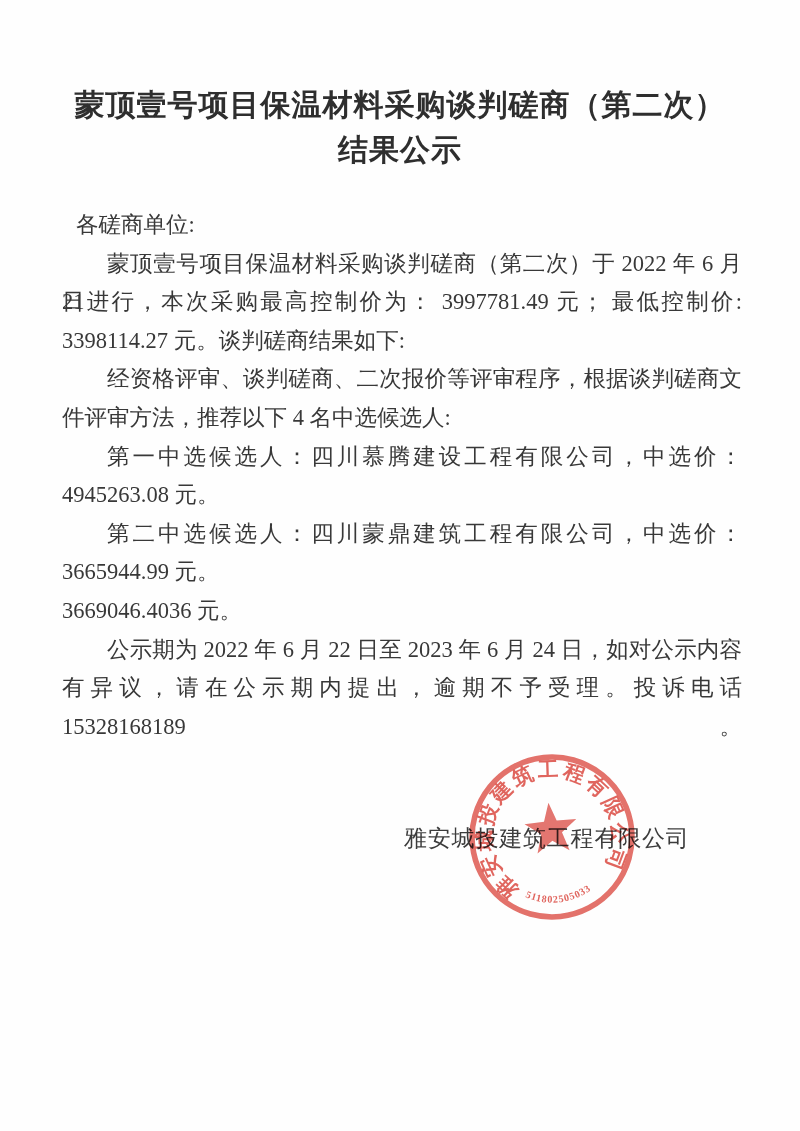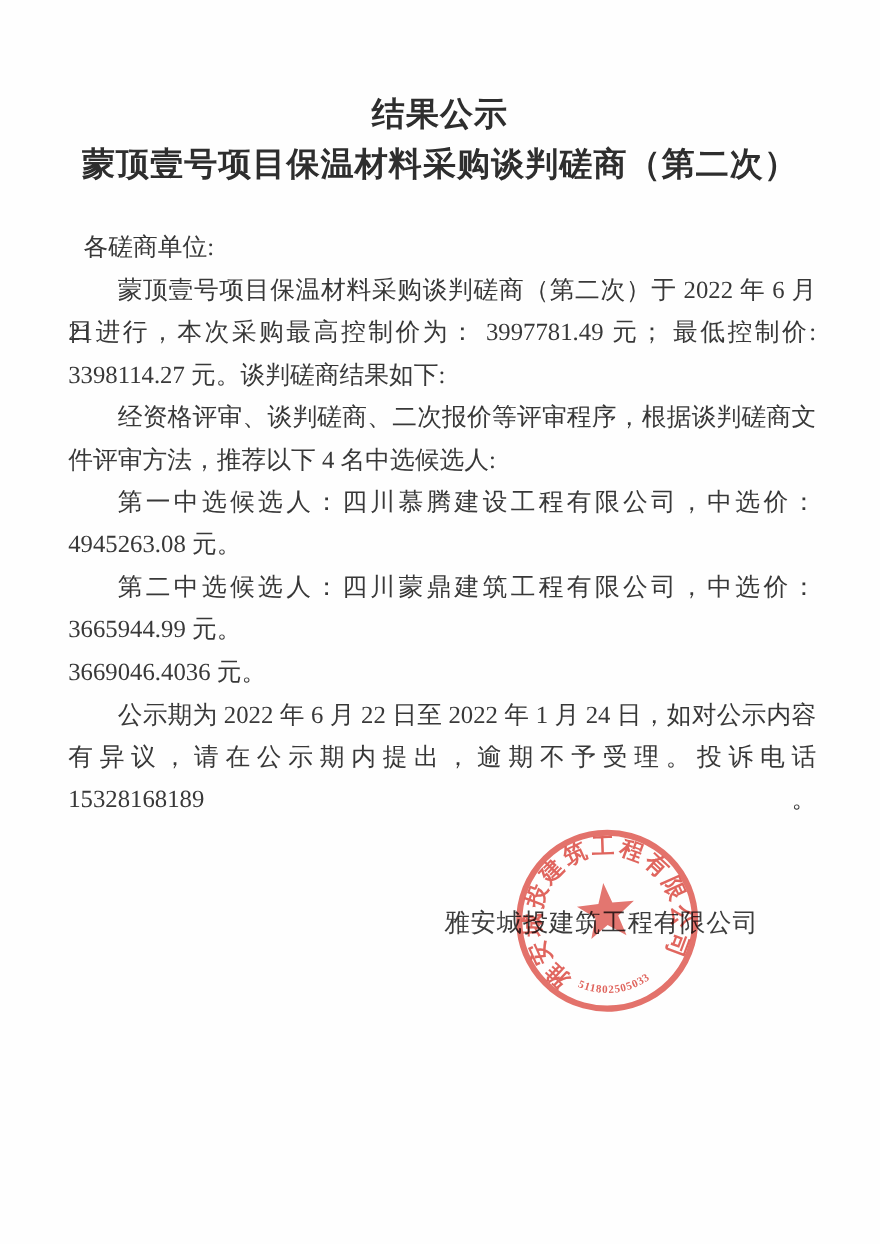--- a/index.html
+++ b/index.html
@@ -77,37 +77,37 @@
     font-family: "Liberation Serif", "DejaVu Serif", serif;
     font-weight: bold;
   }
 </style>
 </head>
 <body>
 
 <div class="page">
 
   <div class="title-block">
+    <div>蒙顶壹号项目保温材料采购谈判磋商（第二次）</div>
     <div>结果公示</div>
-    <div>蒙顶壹号项目保温材料采购谈判磋商（第二次）</div>
   </div>
 
   <div class="body-block">
     <div class="ln sal">各磋商单位:</div>
     <div class="ln ind jst">蒙顶壹号项目保温材料采购谈判磋商（第二次）于 2022 年 6 月 21</div>
     <div class="ln jst">日进行，本次采购最高控制价为： 3997781.49 元； 最低控制价:</div>
     <div class="ln">3398114.27 元。谈判磋商结果如下:</div>
     <div class="ln ind jst">经资格评审、谈判磋商、二次报价等评审程序，根据谈判磋商文</div>
     <div class="ln">件评审方法，推荐以下 4 名中选候选人:</div>
     <div class="ln ind jst">第一中选候选人：四川慕腾建设工程有限公司，中选价：</div>
     <div class="ln">4945263.08 元。</div>
     <div class="ln ind jst">第二中选候选人：四川蒙鼎建筑工程有限公司，中选价：</div>
     <div class="ln">3665944.99 元。</div>
     <div class="ln">3669046.4036 元。</div>
-    <div class="ln ind jst">公示期为 2022 年 6 月 22 日至 2022 年 1 月 24 日，如对公示内容</div>
+    <div class="ln ind jst">公示期为 2022 年 6 月 22 日至 2023 年 6 月 24 日，如对公示内容</div>
     <div class="ln jst">有异议，请在公示期内提出，逾期不予受理。投诉电话 15328168189。</div>
   </div>
 
   <div class="sig-company">雅安城投建筑工程有限公司</div>
 
   <svg class="seal" viewBox="0 0 170 170">
     <defs>
       <path id="arcTop" d="M 48.1 132.3 A 60 60 0 1 1 121.9 132.3" fill="none"></path>
       <path id="arcBottom" d="M 50.6 140.1 A 65 65 0 0 0 119.4 140.1" fill="none"></path>
     </defs>

